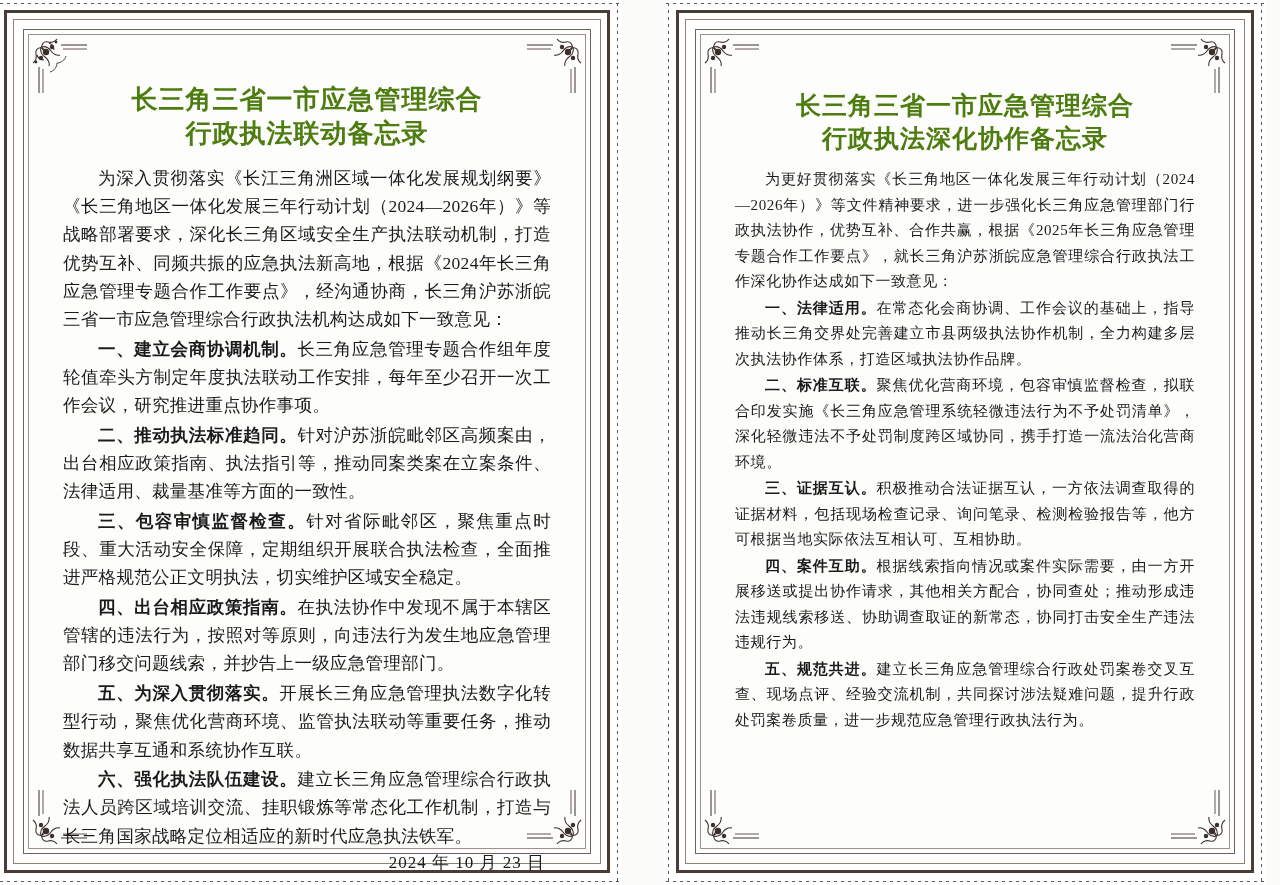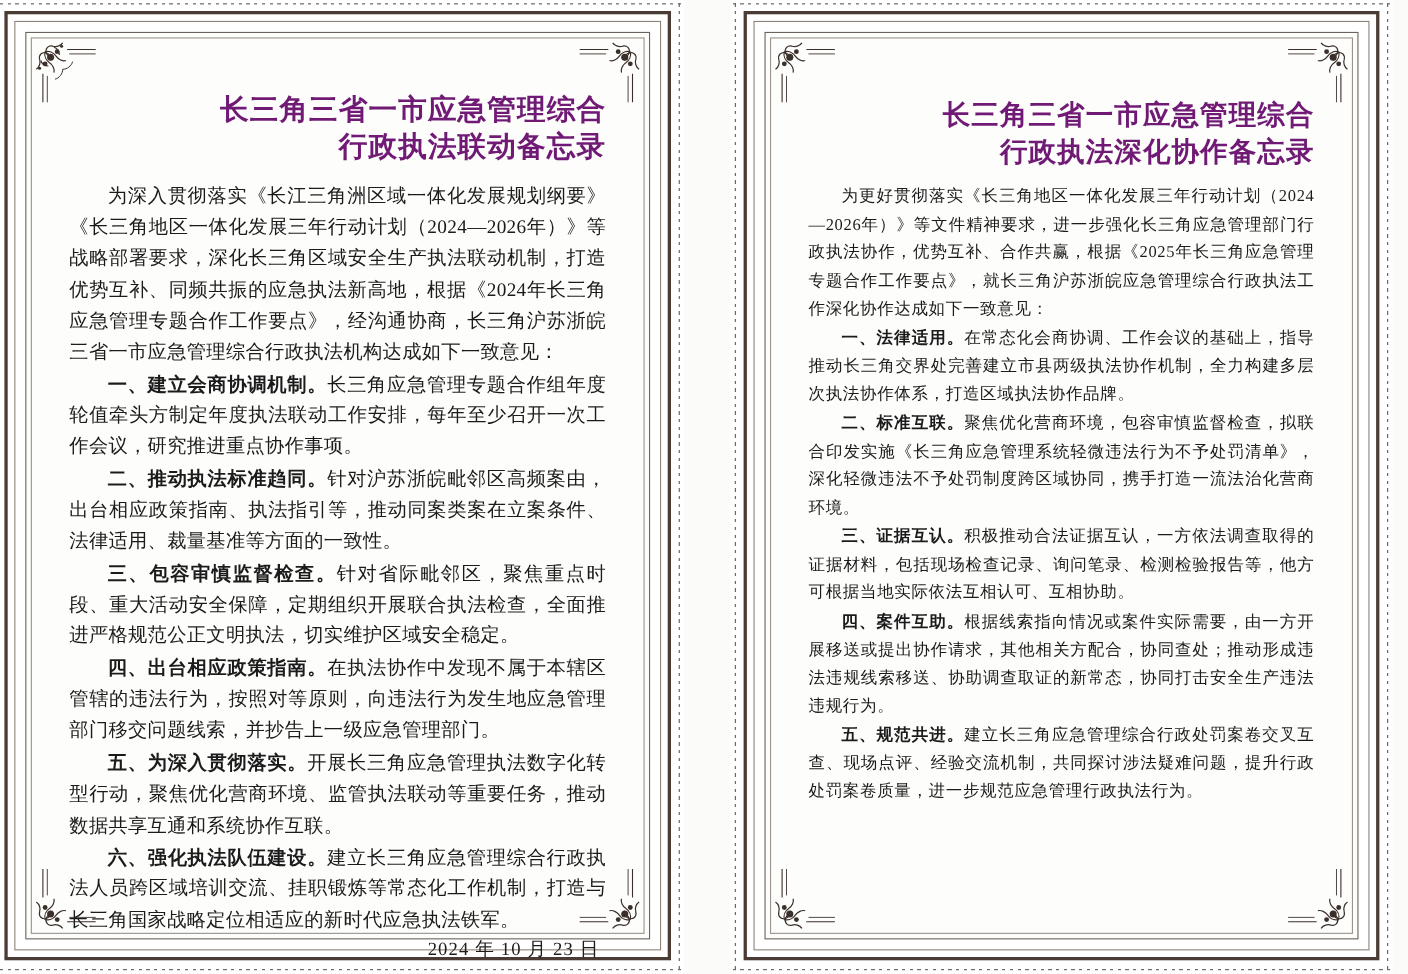--- a/index.html
+++ b/index.html
@@ -72,24 +72,24 @@
   
   .content{
     position:absolute;
     inset:0;
     padding:26px 34px 20px 34px;
     box-sizing:border-box;
     display:flex;
     flex-direction:column;
   }
   .doc-title{
-    text-align:right;
+    text-align:center;
     font-family:"Liberation Serif","DejaVu Serif",serif;
     font-weight:bold;
-    color:#701a75;
+    color:#4d7c0f;
     letter-spacing:1px;
   }
   .doc-title .tl{ display:block; }
   #page-left .doc-title{ font-size:26px; line-height:1.32; margin-top:22px;}
   #page-right .doc-title{ font-size:25px; line-height:1.32; margin-top:28px;}
 
   .body-text{
     margin-top:12px;
     color:#1b1b1b;
   }

